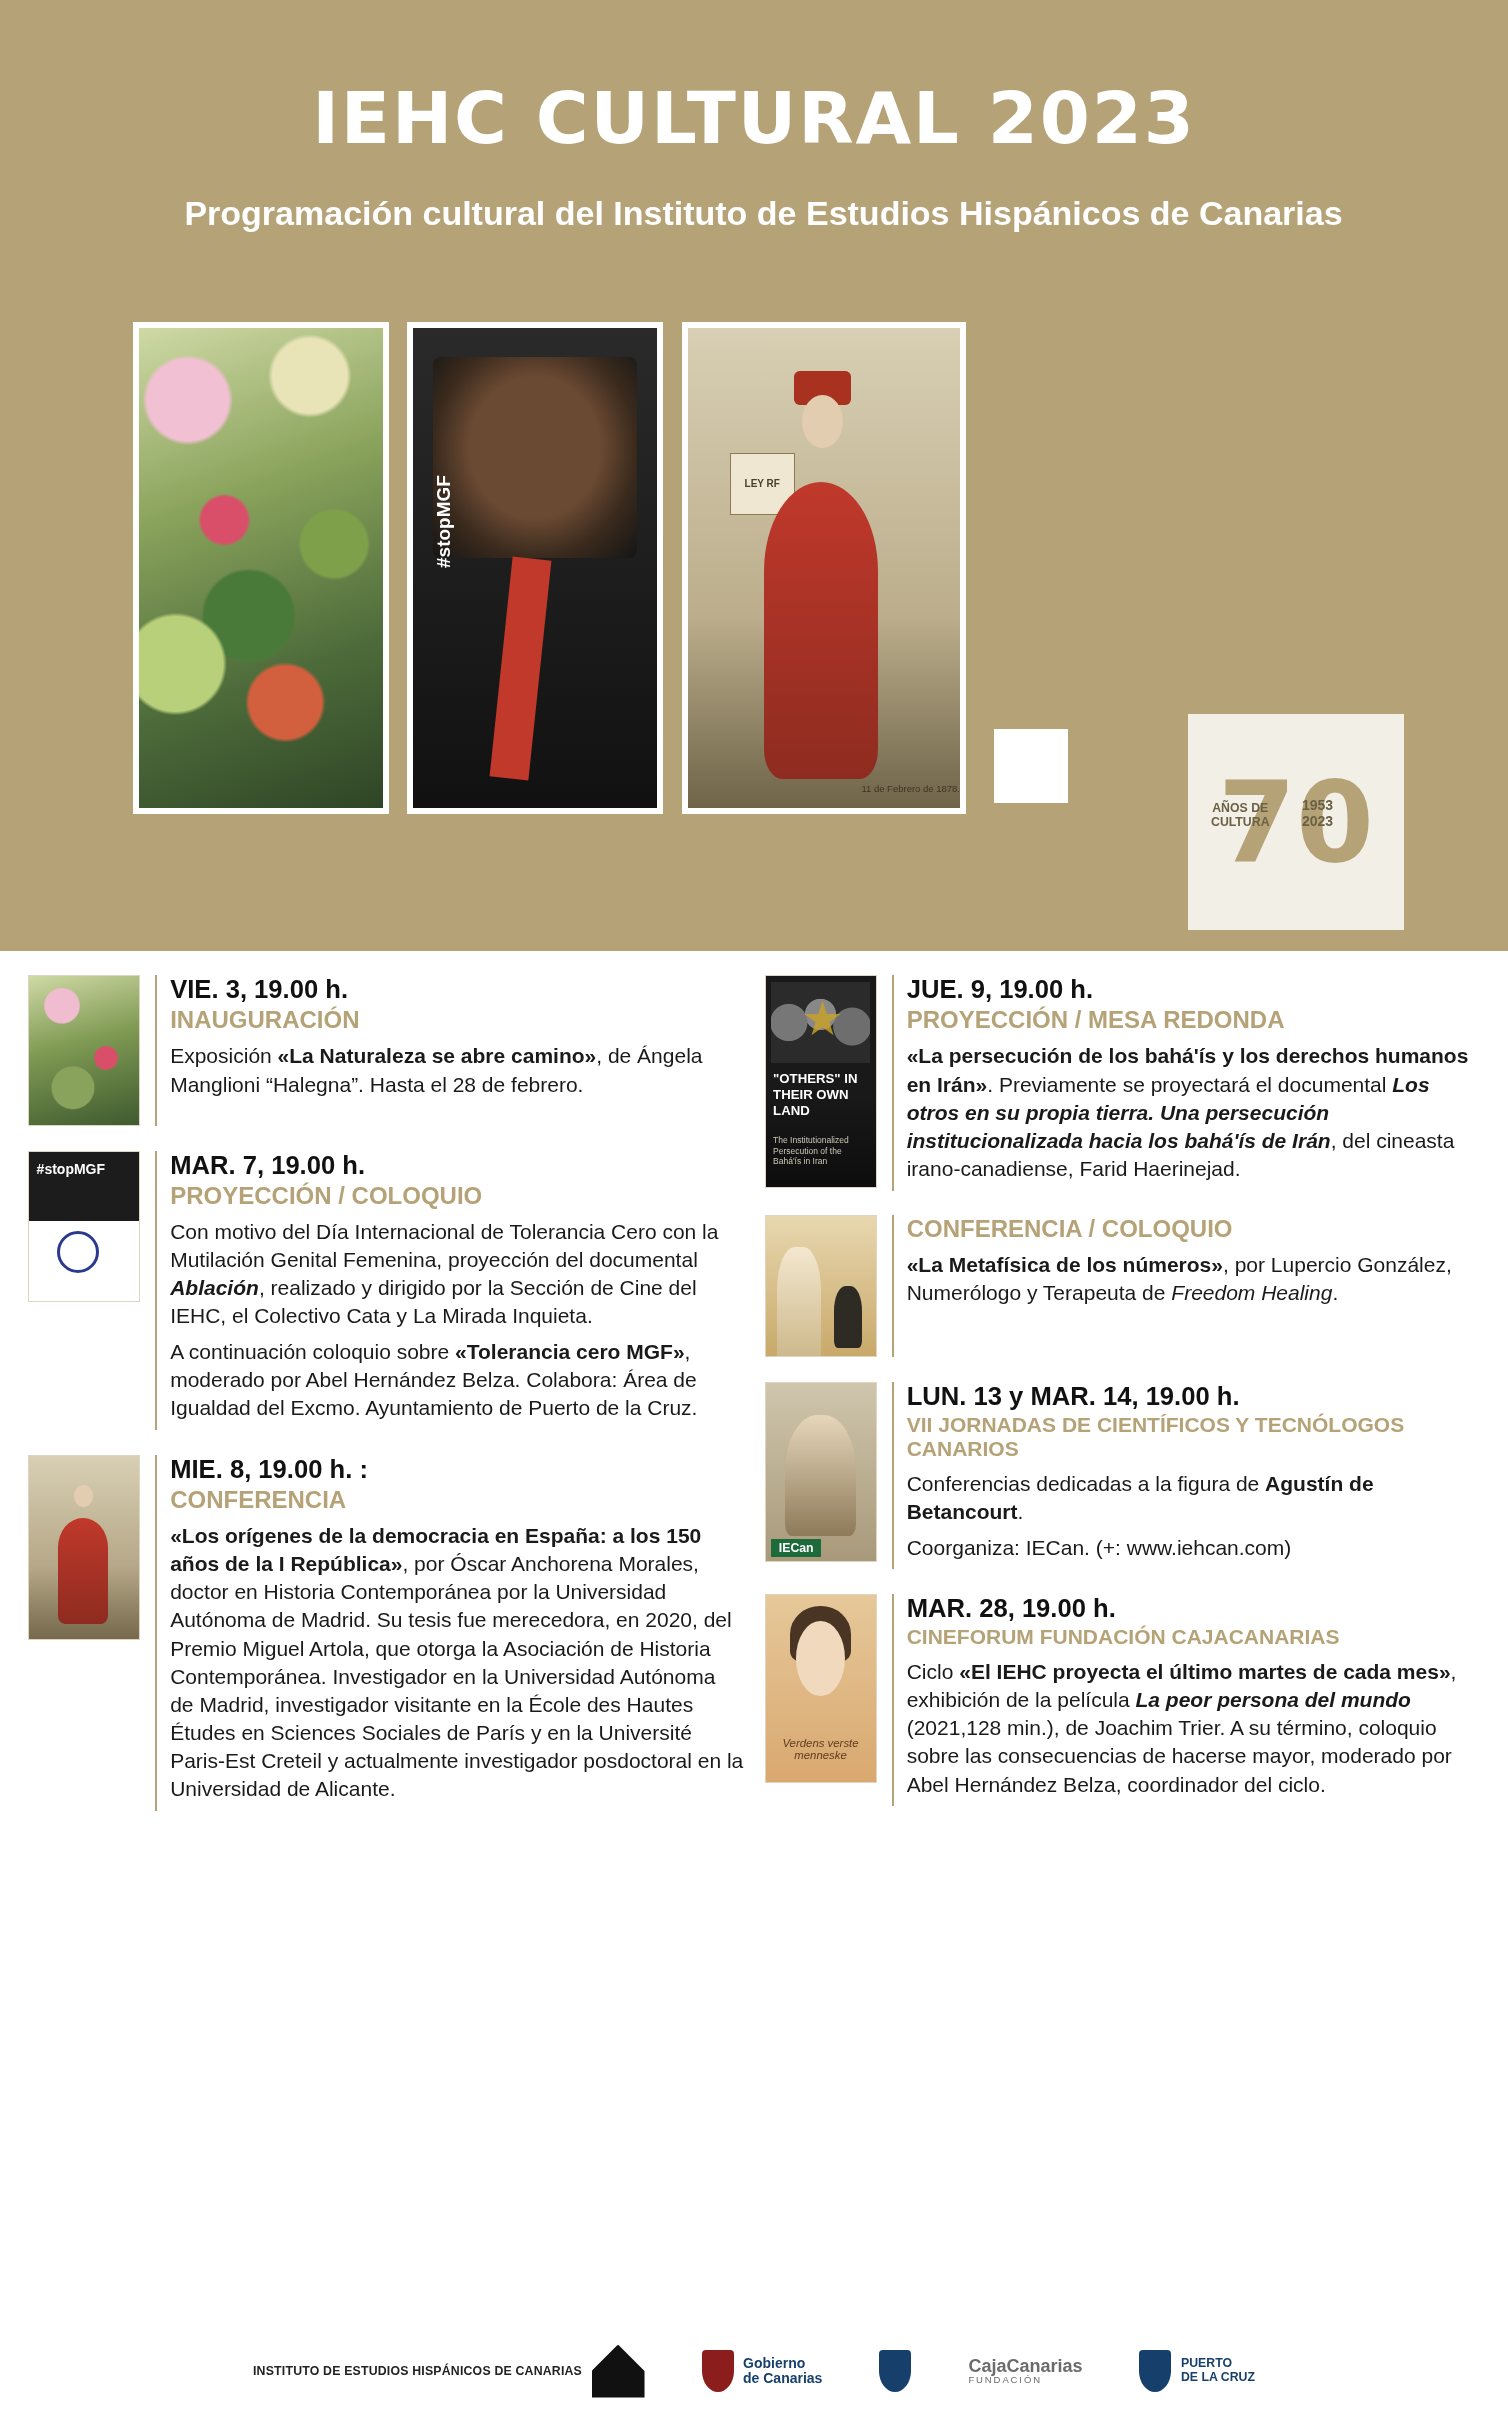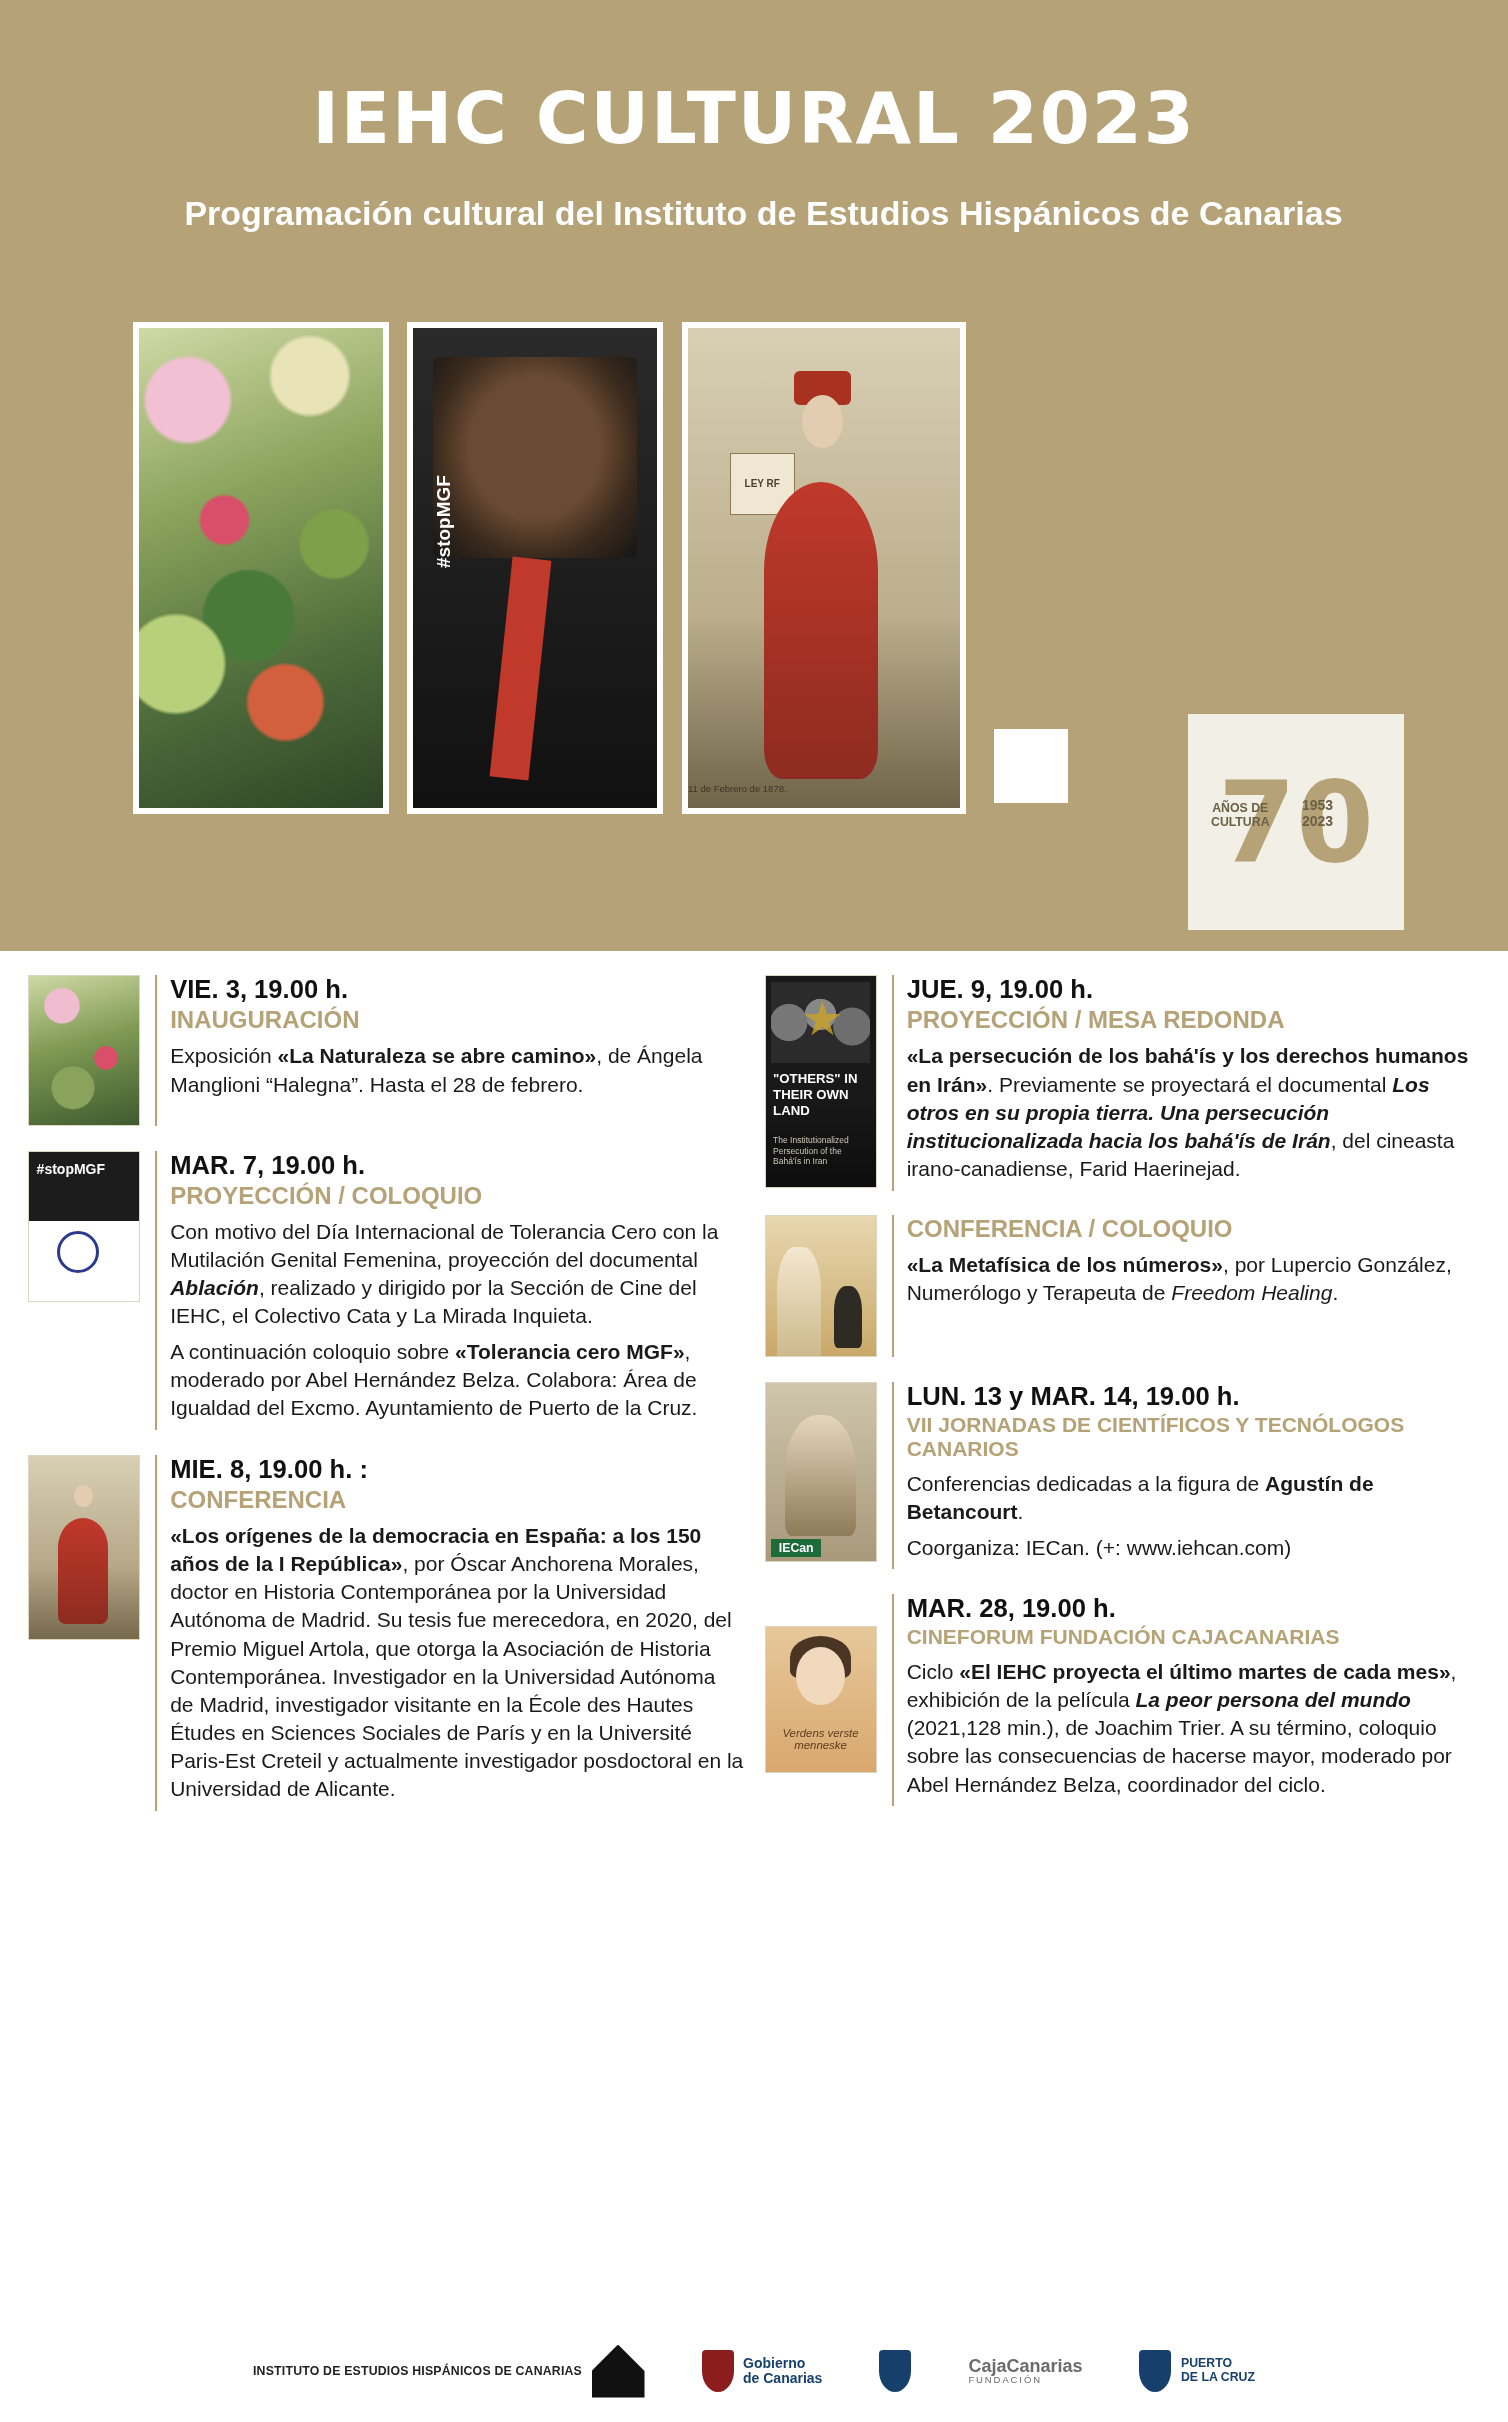--- a/index.html
+++ b/index.html
@@ -120,21 +120,21 @@
     background: #a8321f; border-radius: 5.7px;
   }
   .art-lady .plaque {
     position: absolute; top: 26%; left: 12%; width: 24%; height: 13%;
     background: #efe7d2; border: 1.9px solid #8b7b55;
     color: #4a4030; font-size: 10px; font-weight: bold;
     display: flex; align-items: center; justify-content: center; margin-left: 9px;
   }
   .art-lady .caption {
     position: absolute; bottom: 3%; left: 0; width: 100%;
-    text-align: left; color: #3d3526; font-size: 9.5px;
+    text-align: right; color: #3d3526; font-size: 9.5px;
   }
   .dot {
     position: absolute;
     left: 880px;
     top: 407px;
     width: 74px;
     height: 74px;
     background: #ffffff;
   }
 
@@ -252,21 +252,21 @@
   .t4 .star { position:absolute; top:24.6px; left:38px; width: 38px; height: 38px; background:#c9a227;
       clip-path: polygon(50% 0,61% 35%,98% 35%,68% 57%,79% 91%,50% 70%,21% 91%,32% 57%,2% 35%,39% 35%); opacity:.8; }
   .t4 .ttl { position:absolute; top:95px; left:7.6px; font-size: 13.2px; font-weight: bold; line-height:1.2; }
   .t4 .sub { position:absolute; top:159px; left:7.6px; right:7.6px; font-size: 8.5px; color:#cfc8b8; line-height:1.25; }
   .t5 { height: 142px; background: linear-gradient(180deg,#e8d7b0 0%, #c9a96a 100%); position: relative; }
   .t5 .fig { position:absolute; bottom:0; left:10%; width:40%; height:78%; background: linear-gradient(180deg,#f3e7cf,#cdb98c); border-radius: 40% 40% 0 0; }
   .t5 .cat { position:absolute; bottom:6%; right:12%; width:26%; height:44%; background:#2e2a24; border-radius: 40% 40% 12% 12%; }
   .t6 { height: 180px; background: linear-gradient(180deg,#cfc6ad 0%, #a8997a 100%); position: relative; }
   .t6 .bust { position:absolute; bottom:24.6px; left:18%; width:64%; height:68%; background: linear-gradient(180deg,#e6d6bb, #8d7a58); border-radius: 46% 46% 10% 10%; }
   .t6 .badge { position:absolute; bottom:3.8px; left:5.7px; background:#1d6b3a; color:#fff; font-size:12.3px; font-weight:bold; padding:1.9px 7.6px; }
-  .t7 { height: 147px; background: linear-gradient(180deg,#e6c89a 0%, #d9a86f 100%); position: relative; margin-top: 32px; }
+  .t7 { height: 189px; background: linear-gradient(180deg,#e6c89a 0%, #d9a86f 100%); position: relative; }
   .t7 .face { position:absolute; top:14%; left:28%; width:44%; height:40%; background:#f0d9bd; border-radius:50%; }
   .t7 .hair { position:absolute; top:6%; left:22%; width:56%; height:30%; background:#4a3524; border-radius:50% 50% 20% 20%; }
   .t7 .ttl { position:absolute; bottom:21px; left:0; width:100%; text-align:center; font-size:11.4px; color:#5d3b1d; font-style: italic; }
 
   
   .footer {
     position: absolute;
     bottom: 0;
     left: 0;
     width: 1508px;

